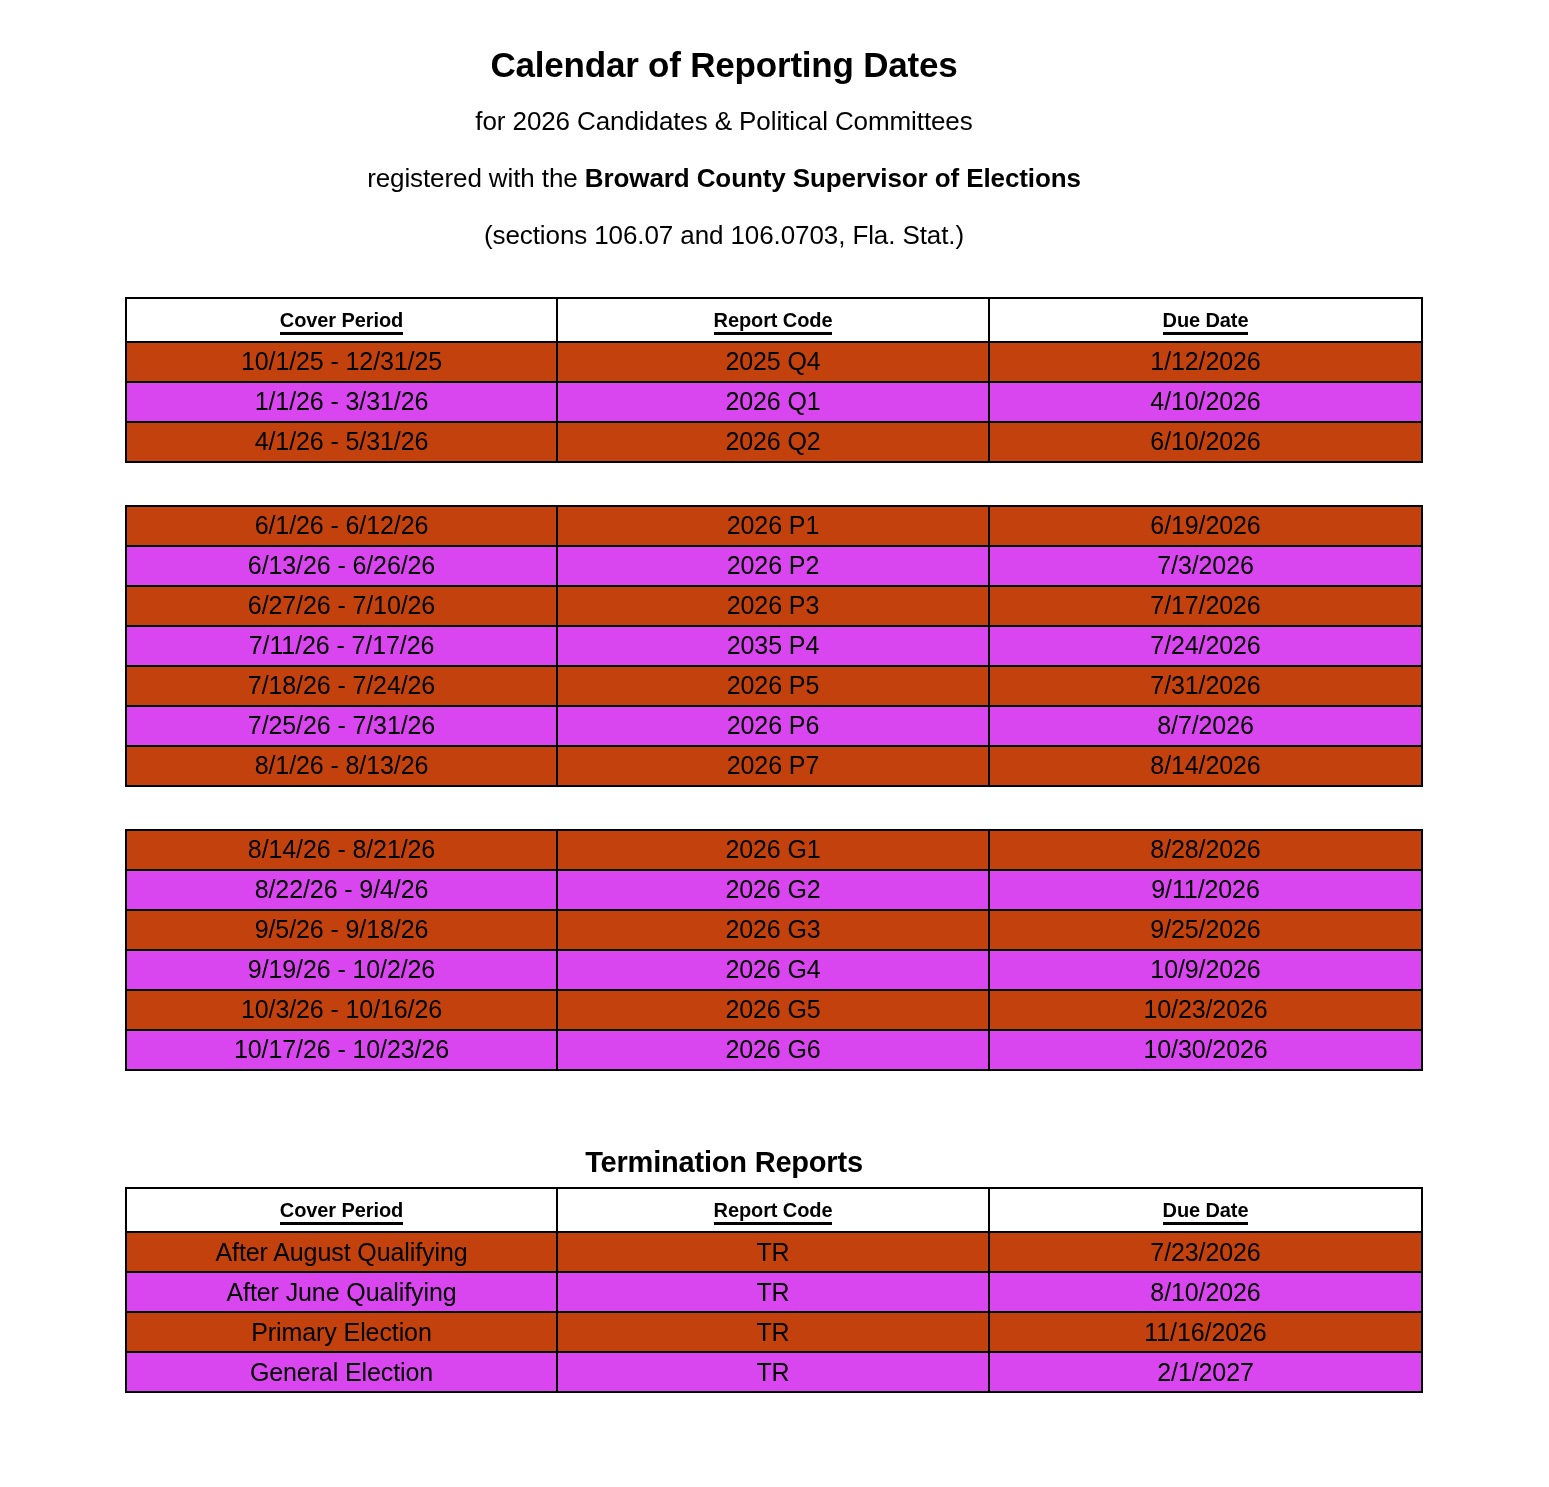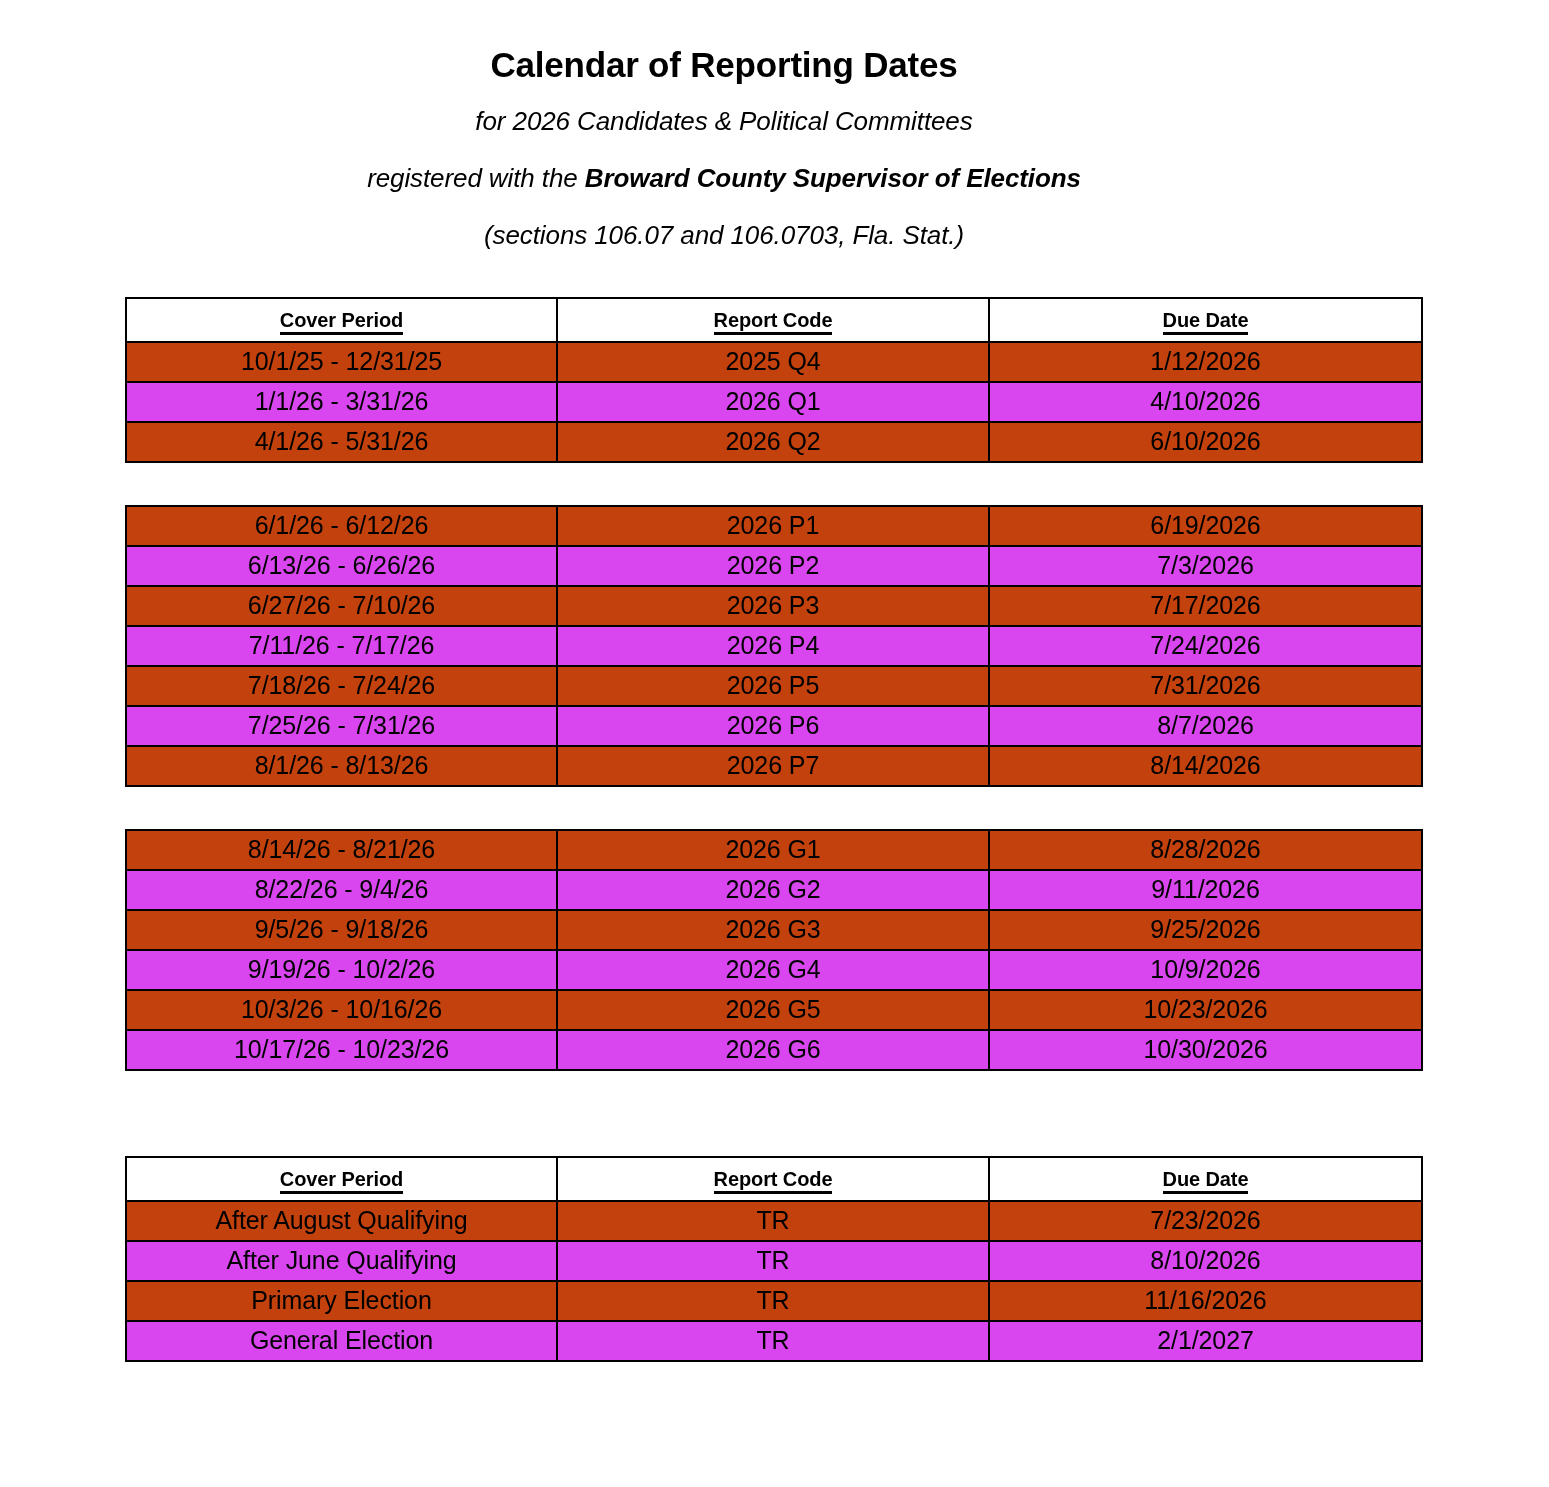--- a/index.html
+++ b/index.html
@@ -33,21 +33,20 @@
     letter-spacing: -0.2px;
     line-height: 1.18;
     margin: 0 0 10px 0;
   }
   .subtitle-line {
     font-size: 26px;
     font-weight: normal;
     line-height: 1.58;
     margin: 16px;
     letter-spacing: -0.1px;
-    font-style: italic;
   }
   .subtitle-line .bold {
     font-weight: bold;
   }
 
   
   .table-wrap {
     width: 1296px;
     margin-left: 125px;
   }
@@ -171,21 +170,21 @@
             <td>2026 P2</td>
             <td>7/3/2026</td>
           </tr>
           <tr class="shaded">
             <td>6/27/26 - 7/10/26</td>
             <td>2026 P3</td>
             <td>7/17/2026</td>
           </tr>
           <tr class="plain">
             <td>7/11/26 - 7/17/26</td>
-            <td>2026 P4</td>
+            <td>2035 P4</td>
             <td>7/24/2026</td>
           </tr>
           <tr class="shaded">
             <td>7/18/26 - 7/24/26</td>
             <td>2026 P5</td>
             <td>7/31/2026</td>
           </tr>
           <tr class="plain">
             <td>7/25/26 - 7/31/26</td>
             <td>2026 P6</td>
@@ -239,20 +238,21 @@
             <td>10/17/26 - 10/23/26</td>
             <td>2026 G6</td>
             <td>10/30/2026</td>
           </tr>
         </tbody>
     </table>
   </div>
 
   <div class="pre-term-gap"></div>
 
+  <div class="section-title">Termination Reports</div>
   <div class="title-gap"></div>
 
   <div class="table-wrap">
     <table class="rpt">
       <colgroup>
           <col class="c1">
           <col class="c2">
           <col class="c3">
         </colgroup>
       <thead>

